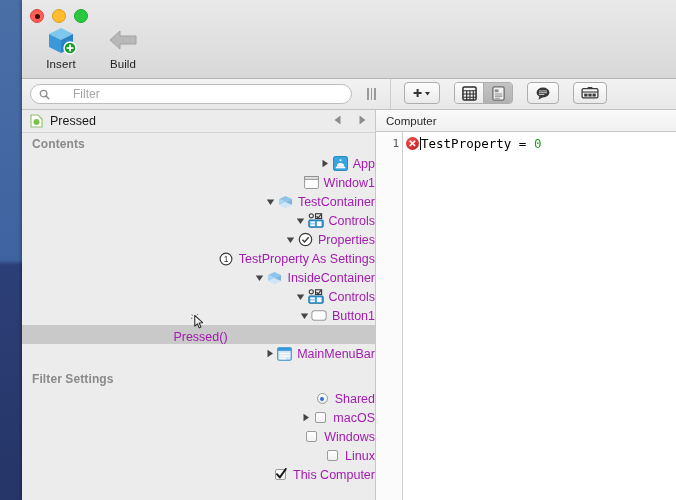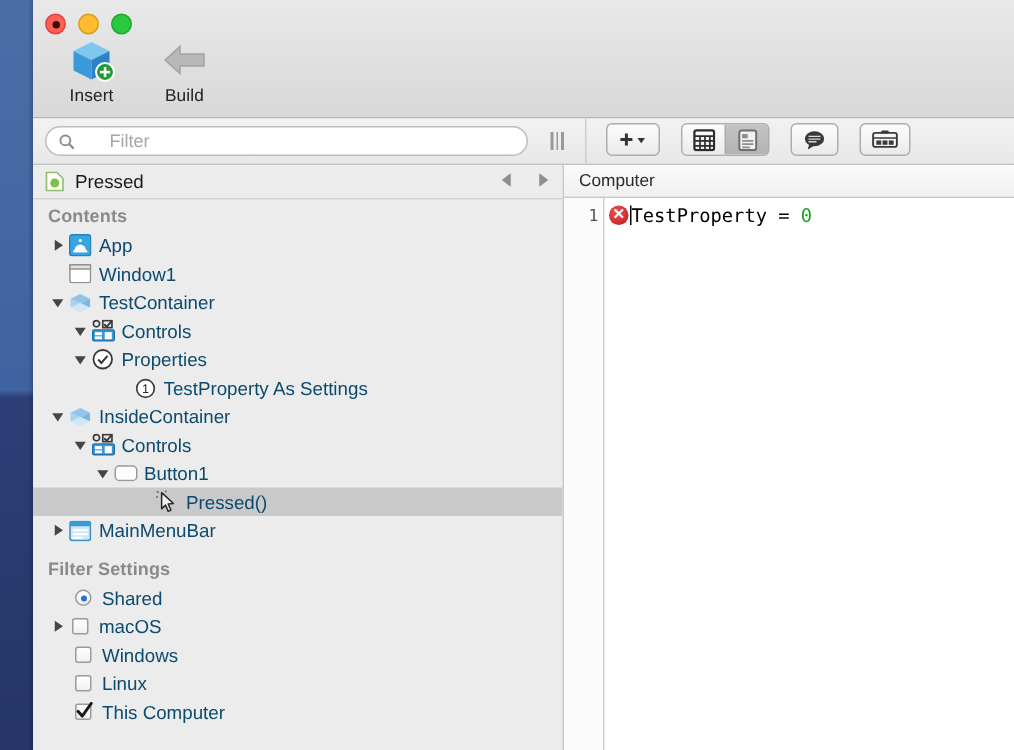--- a/index.html
+++ b/index.html
@@ -219,25 +219,26 @@
     font-weight: bold;
     color: #8a8a8a;
     padding: 4px 0 3px 10px;
     letter-spacing: 0.1px;
   }
   .row {
     height: 19px;
     display: flex;
     align-items: center;
     font-size: 12.5px;
-    color: #0c4a6e;
+    color: #a21caf;
     white-space: nowrap;
     cursor: default;
-  }
-  .row.selected { background: #c9c9c9; }
+    justify-content: flex-end;
+  }
+  .row.selected { background: #c9c9c9; flex-direction: column; }
   .tw {
     width: 13px;
     display: flex;
     align-items: center;
     justify-content: center;
     flex: 0 0 13px;
   }
   .tw svg { display: block; }
   .ic {
     width: 17px;

